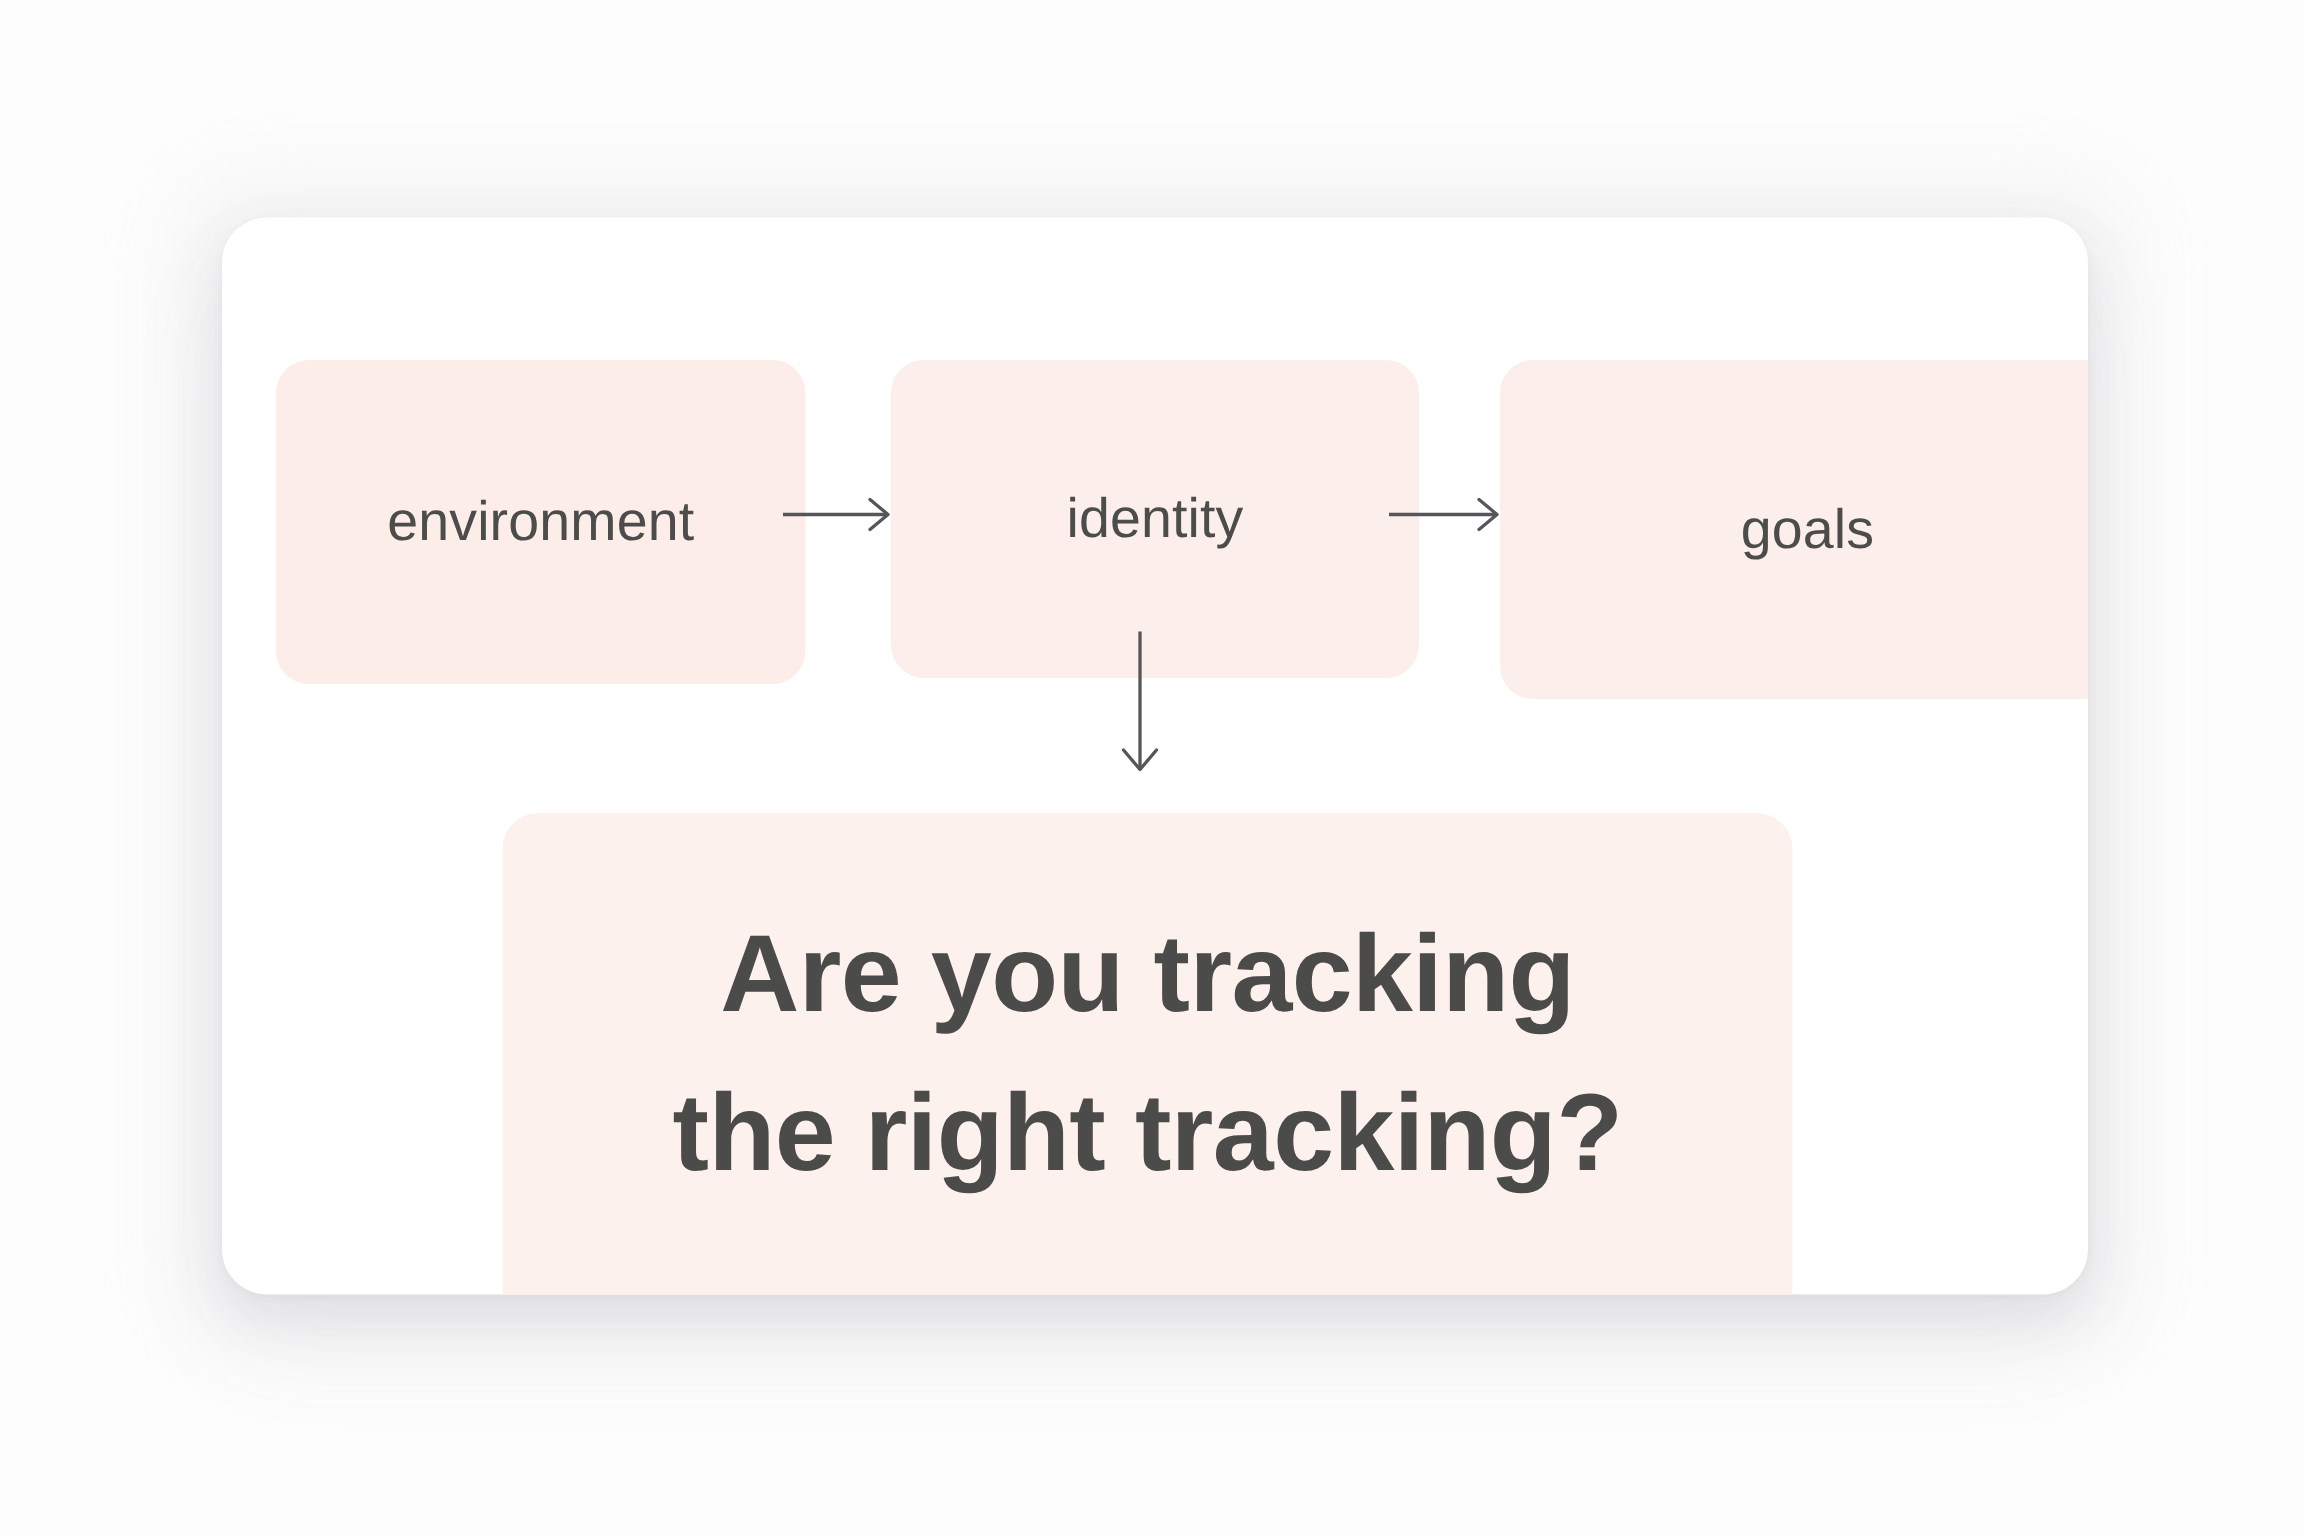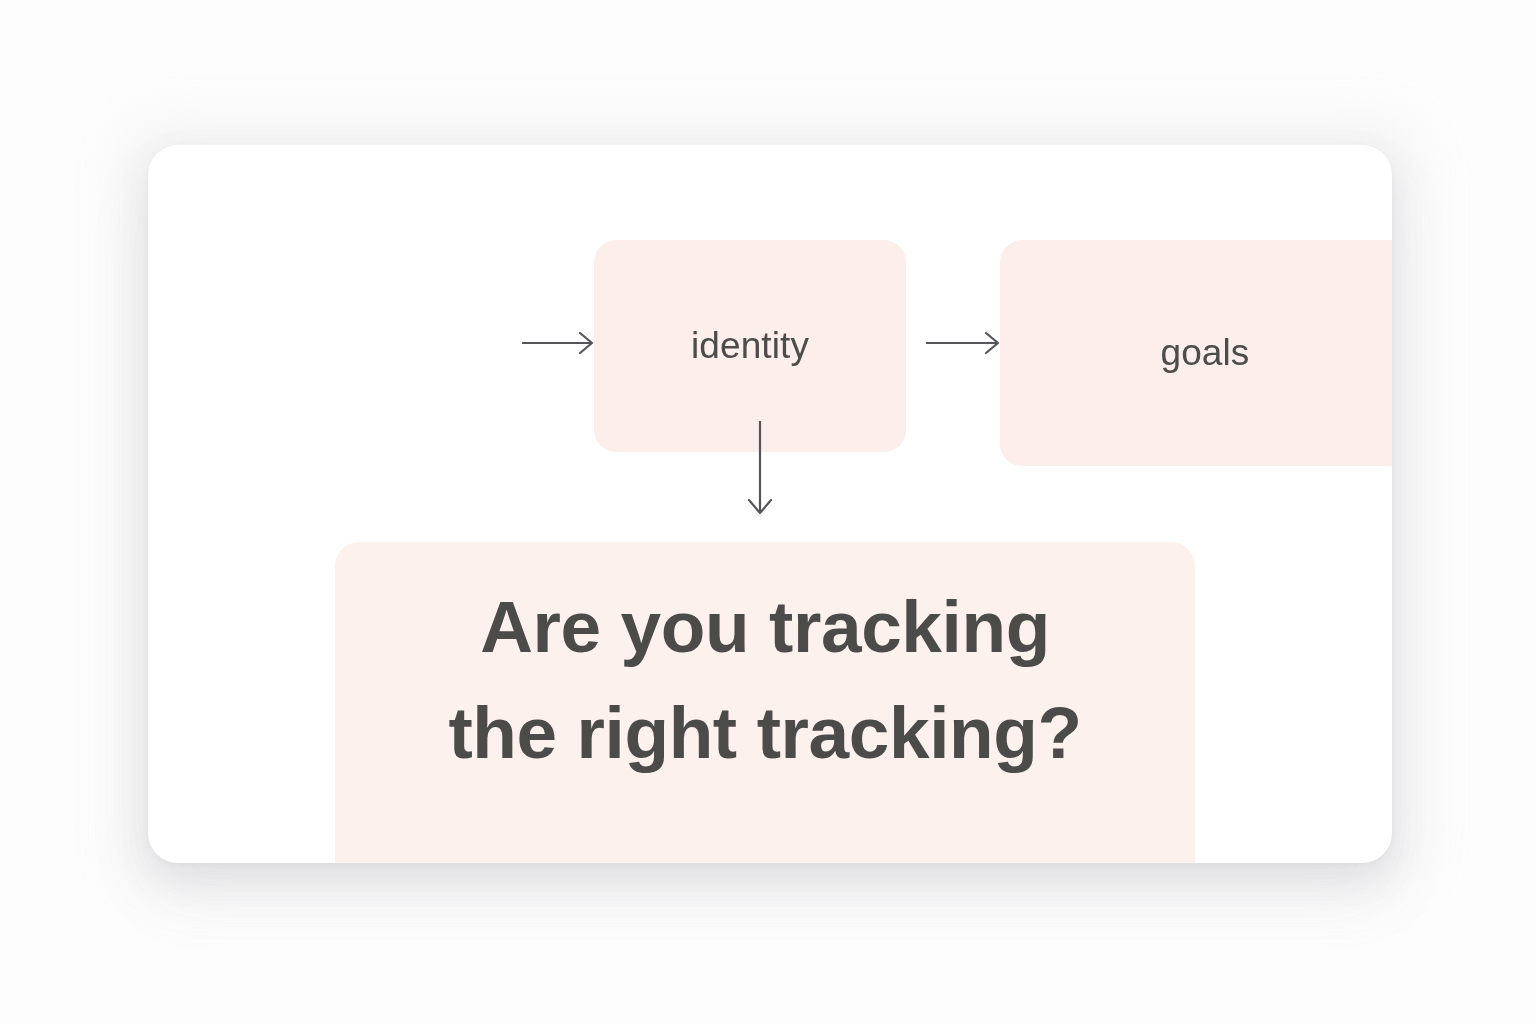--- a/index.html
+++ b/index.html
@@ -79,42 +79,42 @@
   #node-environment {
     left: 36px;
     top: 95px;
     width: 353px;
     height: 216px;
     background: #fcede9;
   }
   #node-identity {
     left: 446px;
     top: 95px;
-    width: 312px;
+    width: 352px;
     height: 212px;
     background: #fceeea;
   }
   #node-goals {
     left: 852px;
     top: 95px;
     width: 410px;
     height: 226px;
     background: #fcefeb;
   }
 
   
   #node-question {
     left: 187px;
     top: 397px;
     width: 860px;
     height: 360px;
     background: #fdf1ed;
     border-radius: 24px;
     align-items: flex-start;
-    padding-top: 32px;
+    padding-top: 55px;
   }
   .headline {
     color: #4b4b49;
     font-size: 73px;
     font-weight: 700;
     line-height: 1.45;
     letter-spacing: -0.4px;
     text-align: center;
     width: 100%;
   }
@@ -146,20 +146,23 @@
   #arrow-identity-question { left: 592px; top: 276px; width: 40px; height: 100px; }
 </style>
 </head>
 <body>
 
 <div class="stage">
 
   <div class="card">
     <div class="canvas">
 
+      <div class="node" id="node-environment">
+        <span class="node-label">environment</span>
+      </div>
 
       <div class="node" id="node-identity">
         <span class="node-label">identity</span>
       </div>
 
       <div class="node" id="node-goals">
         <span class="node-label">goals</span>
       </div>
 
       <div class="node" id="node-question">

